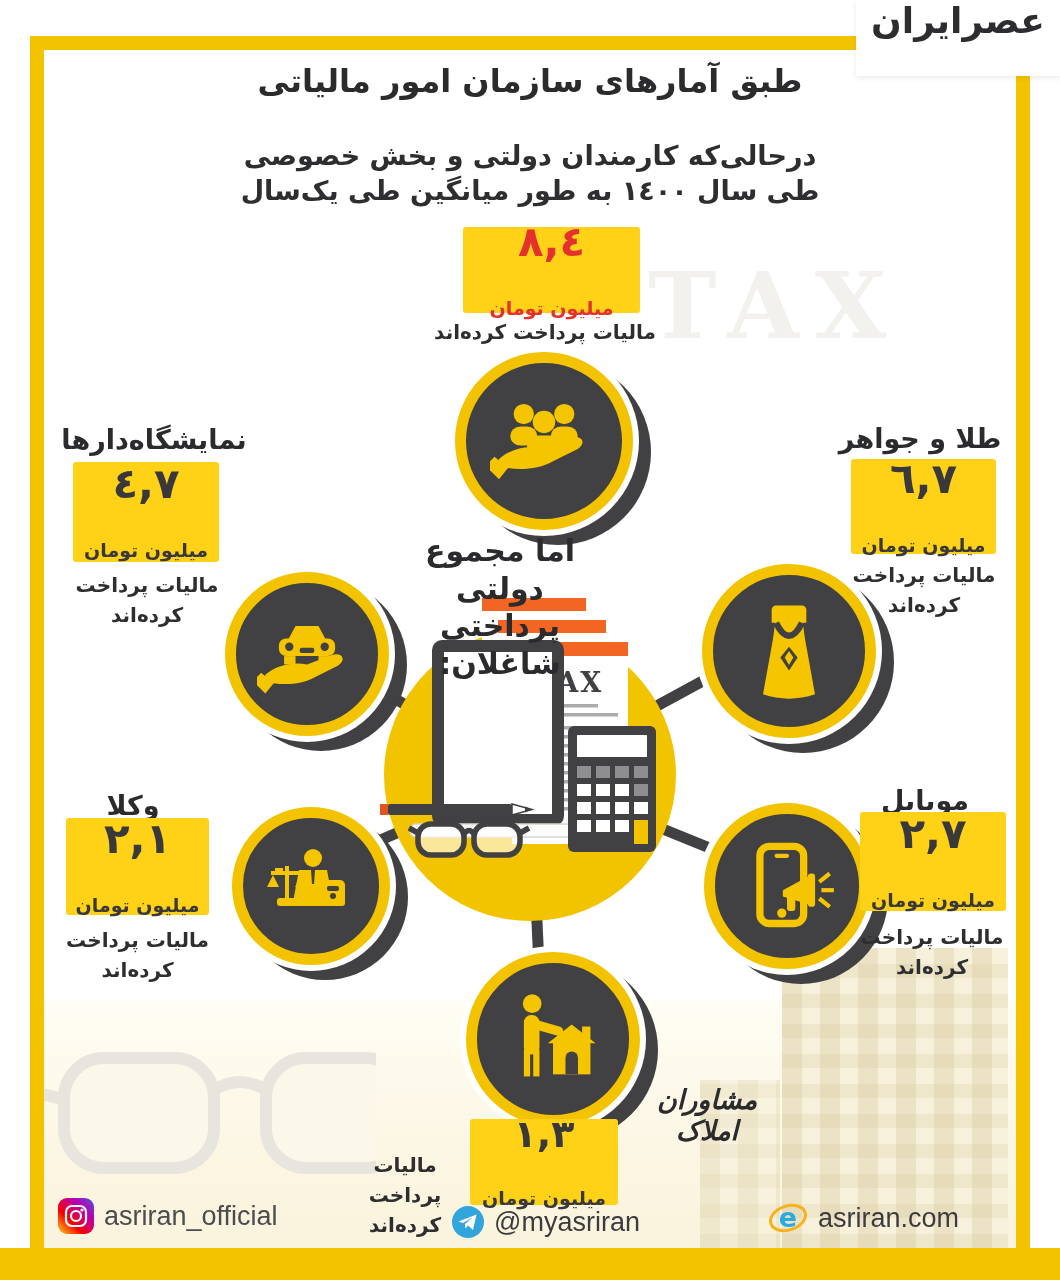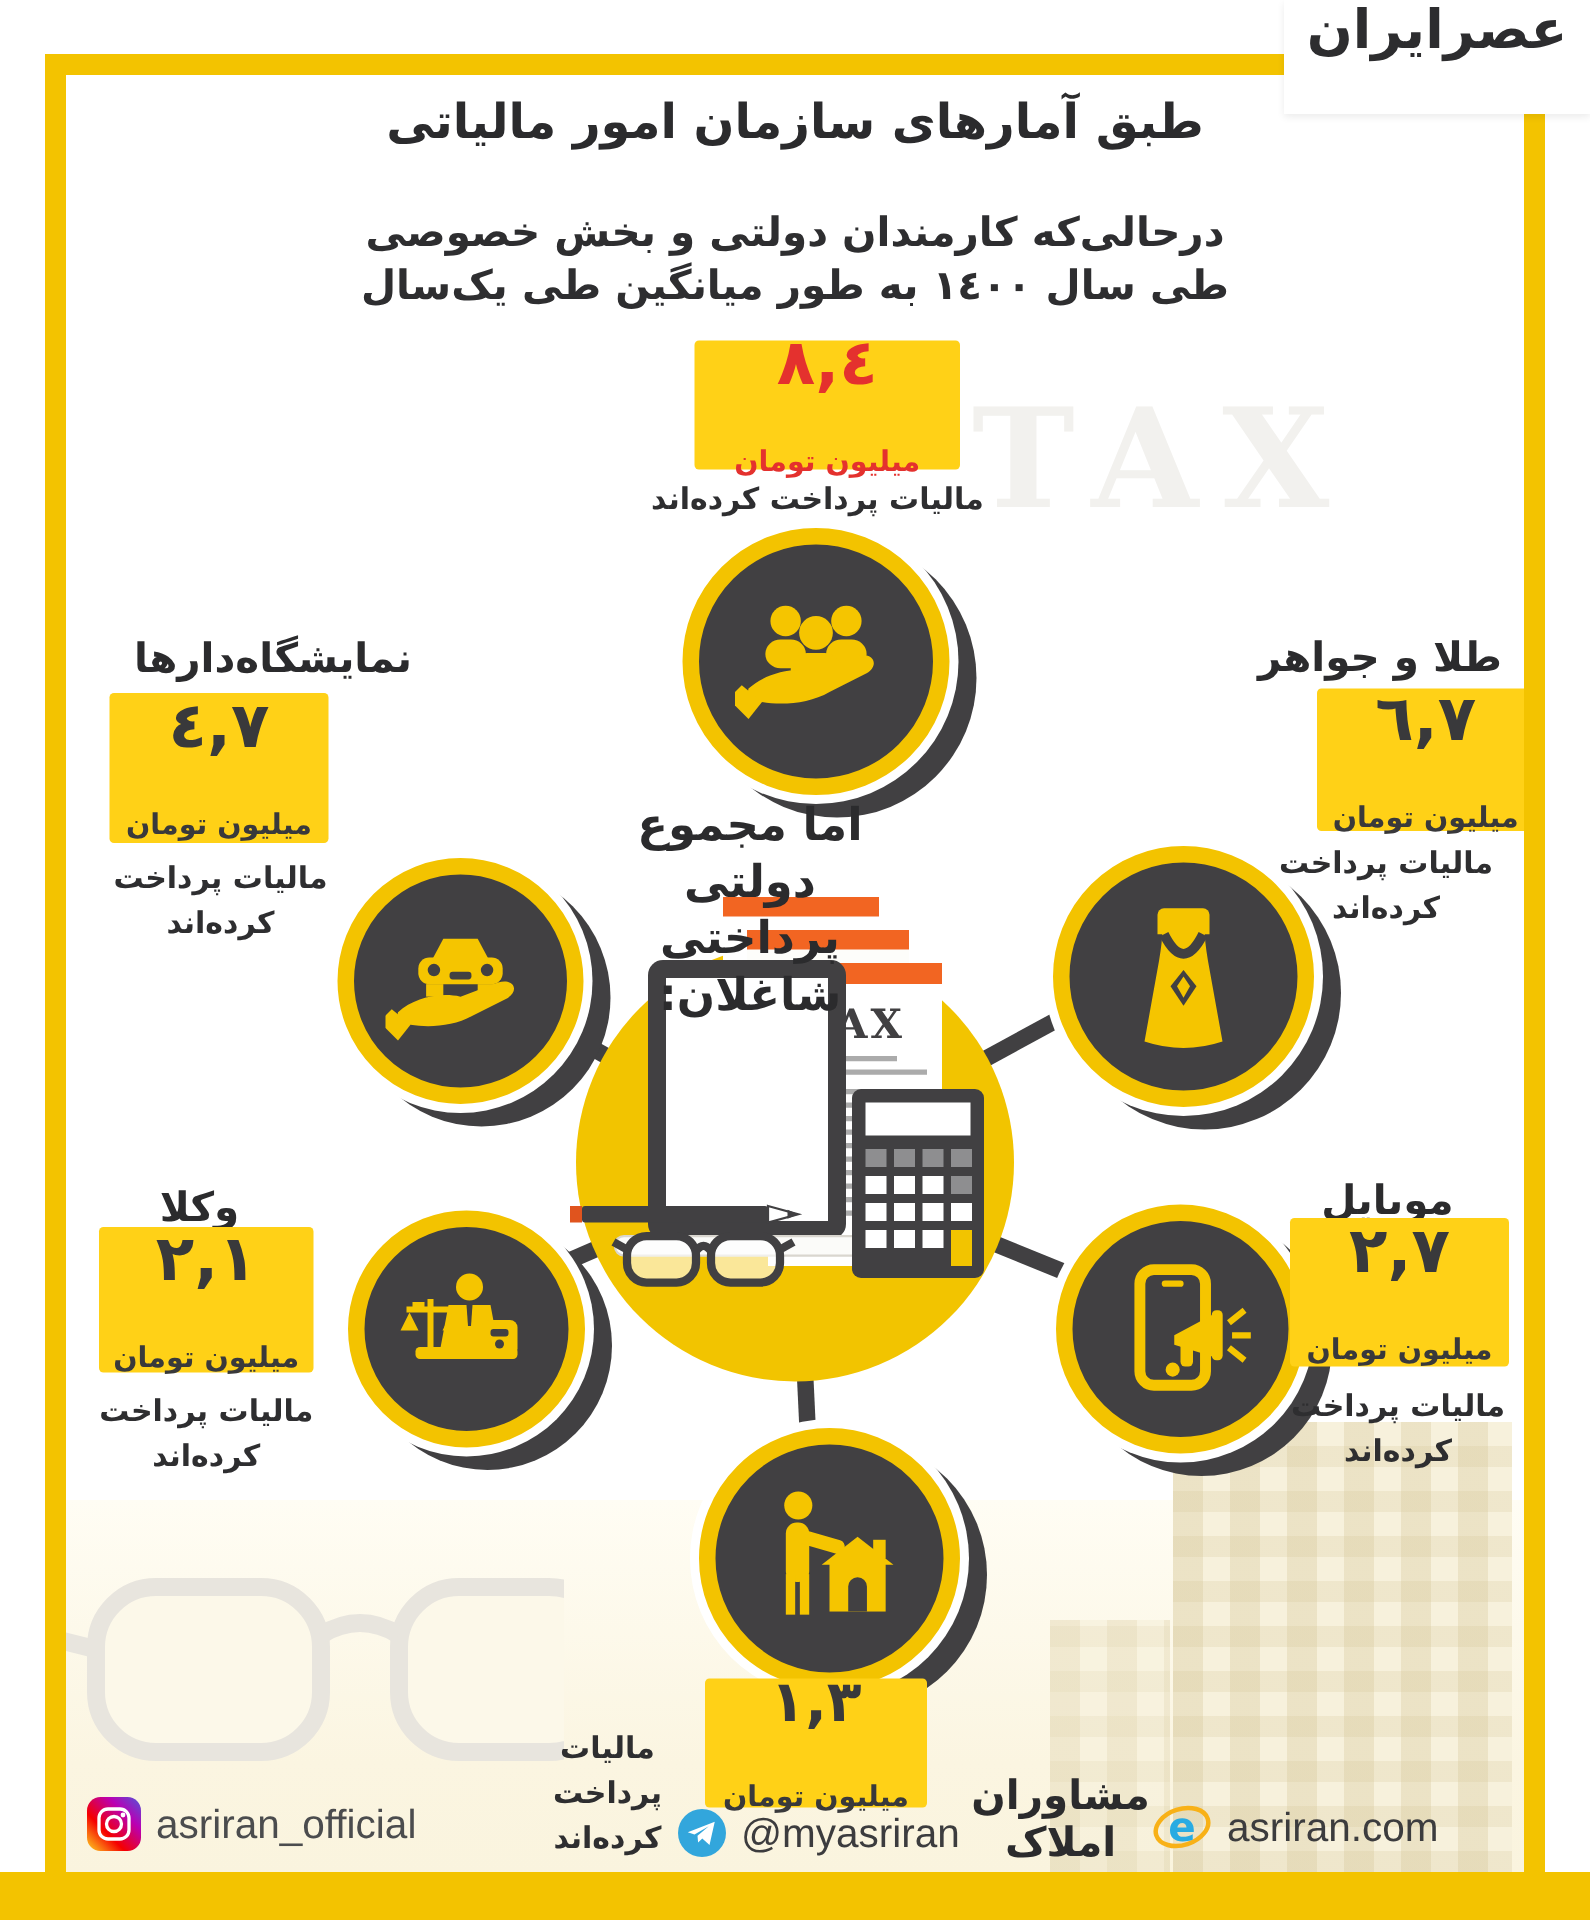--- a/index.html
+++ b/index.html
@@ -293,32 +293,32 @@
         <rect x="22" y="60" width="6" height="26"></rect>
         <rect x="31" y="60" width="6" height="26"></rect>
         <rect x="50" y="52" width="36" height="32"></rect>
         <polygon points="45,54 68,36 91,54"></polygon>
         <rect x="78" y="38" width="8" height="12"></rect>
       </g>
       <path d="M62,84 v-16 a6,6 0 0 1 12,0 v16 z" fill="#414042"></path>
     </svg>
   </div>
 
-  <div class="cat-label" style="left:44px;top:424px;width:220px;padding-left:28px;">نمایشگاه‌دارها</div>
+  <div class="cat-label" style="left:44px;top:424px;width:220px;">نمایشگاه‌دارها</div>
   <div class="value-box" style="left:73px;top:462px;width:146px;height:100px;">
     <div class="value">٤,٧</div>
     <div class="unit">میلیون تومان</div>
   </div>
   <div class="cap" style="left:58px;top:570px;width:178px;">
     <span>مالیات پرداخت</span><br>
     <span>کرده‌اند</span>
   </div>
 
   <div class="cat-label" style="left:838px;top:423px;width:164px;">طلا و جواهر</div>
-  <div class="value-box" style="left:851px;top:459px;width:145px;height:95px;margin-left:27px;">
+  <div class="value-box" style="left:851px;top:459px;width:145px;height:95px;">
     <div class="value">٦,٧</div>
     <div class="unit">میلیون تومان</div>
   </div>
   <div class="cap" style="left:843px;top:560px;width:162px;">
     <span>مالیات پرداخت</span><br>
     <span>کرده‌اند</span>
   </div>
 
   <div class="cat-label" style="left:58px;top:790px;width:150px;">وکلا</div>
   <div class="value-box" style="left:66px;top:818px;width:143px;height:97px;">
@@ -341,21 +341,21 @@
   </div>
 
   <div class="cap" style="left:340px;top:1150px;width:130px;">
     <span>مالیات پرداخت</span><br>
     <span>کرده‌اند</span>
   </div>
   <div class="value-box" style="left:470px;top:1119px;width:148px;height:86px;">
     <div class="value" style="font-size:38px;">١,٣</div>
     <div class="unit">میلیون تومان</div>
   </div>
-  <div class="cat-label" style="left:622px;top:1182px;width:170px;">مشاوران املاک</div>
+  <div class="cat-label" style="left:622px;top:1084px;width:170px;font-style:italic;">مشاوران املاک</div>
 
   <div class="frame"></div>
   <div class="bottom-band"></div>
   <div class="logo-box">
     <span class="logo-text">عصرایران</span>
   </div>
 
   <div class="footer-item" style="left:58px;top:1198px;">
     <span class="ig-icon">
       <svg width="24" height="24" viewBox="0 0 24 24">

